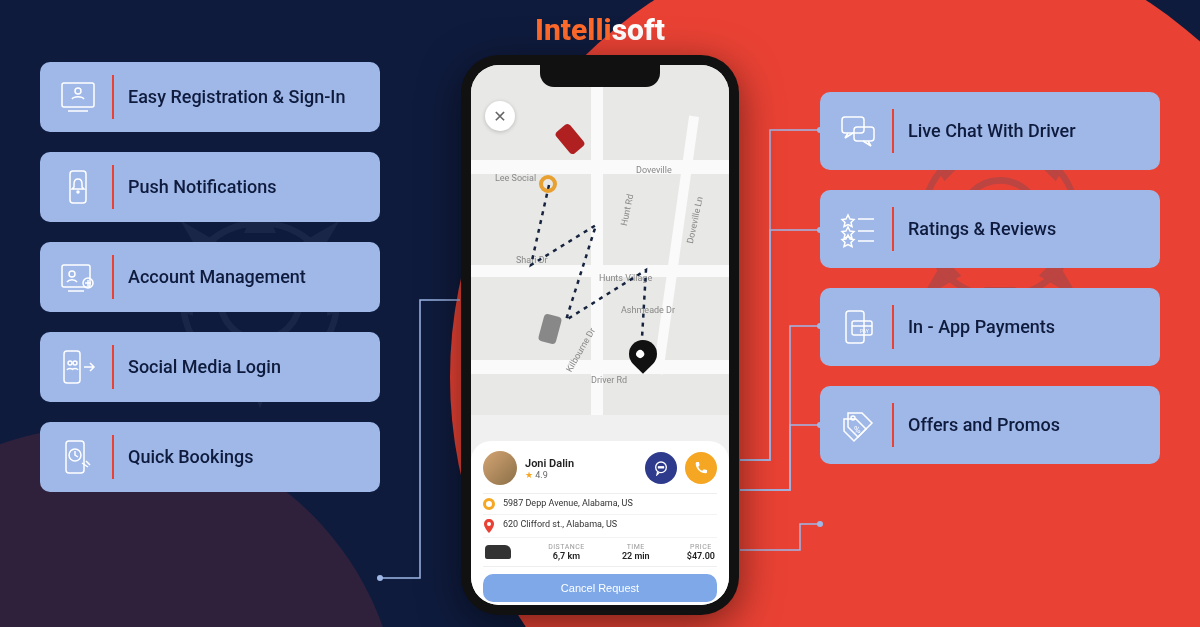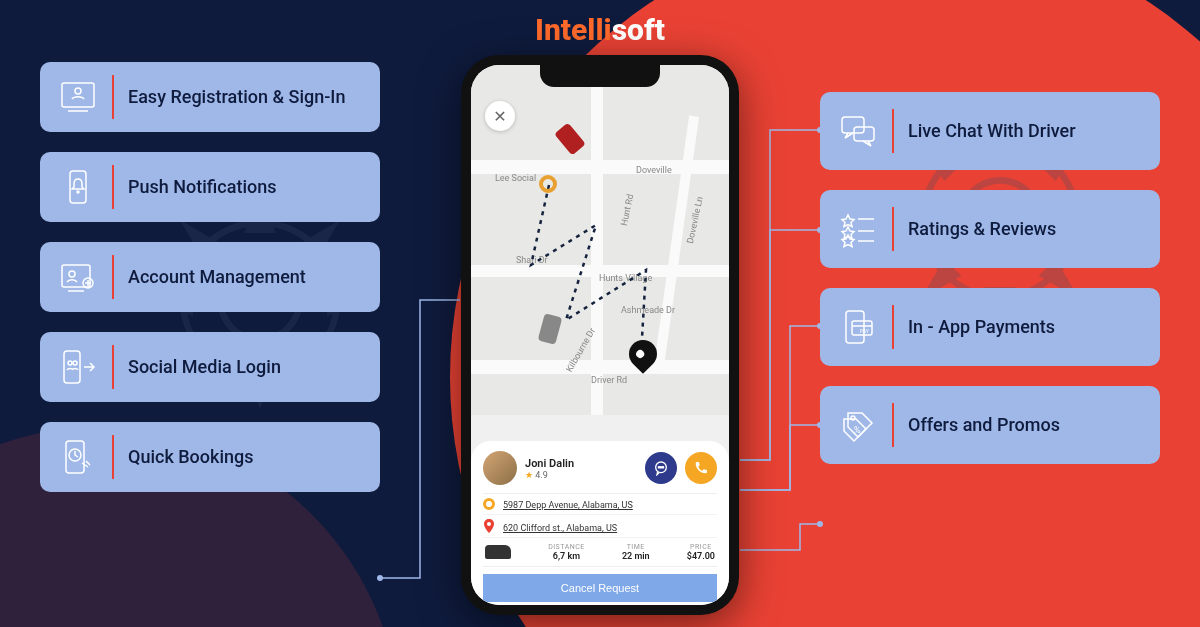--- a/index.html
+++ b/index.html
@@ -217,27 +217,26 @@
     border-radius: 50%;
     display: flex;
     align-items: center;
     justify-content: center;
     flex-shrink: 0;
   }
   .circ-btn.chat { background: #2e3a8c; color: #fff; }
   .circ-btn.call { background: #f5a623; color: #fff; }
   .addr-row {
     display: flex;
-    align-items: flex-end;
+    align-items: flex-start;
     gap: 8px;
     padding: 4px 0;
     font-size: 9px;
     color: #333;
     border-bottom: 1px solid #f3f3f3;
-    text-decoration: underline;
   }
   .addr-dot {
     width: 12px; height: 12px;
     border-radius: 50%;
     flex-shrink: 0;
   }
   .addr-dot.pickup { border: 3px solid #f5a623; }
   .stats-row {
     display: flex;
     justify-content: space-between;
@@ -254,21 +253,21 @@
   .stat { text-align: center; }
   .stat-label { font-size: 7px; color: #999; letter-spacing: 0.5px; }
   .stat-value { font-size: 9px; color: #222; font-weight: 600; }
   .cancel-btn {
     margin-top: 7px;
     width: 100%;
     height: 28px;
     background: #7fa8e8;
     color: #fff;
     border: none;
-    border-radius: 0;
+    border-radius: 10px;
     font-size: 11px;
     display: flex;
     align-items: center;
     justify-content: center;
   }
   .connectors {
     position: absolute;
     top: 0; left: 0;
     width: 1200px; height: 627px;
     z-index: 3;

